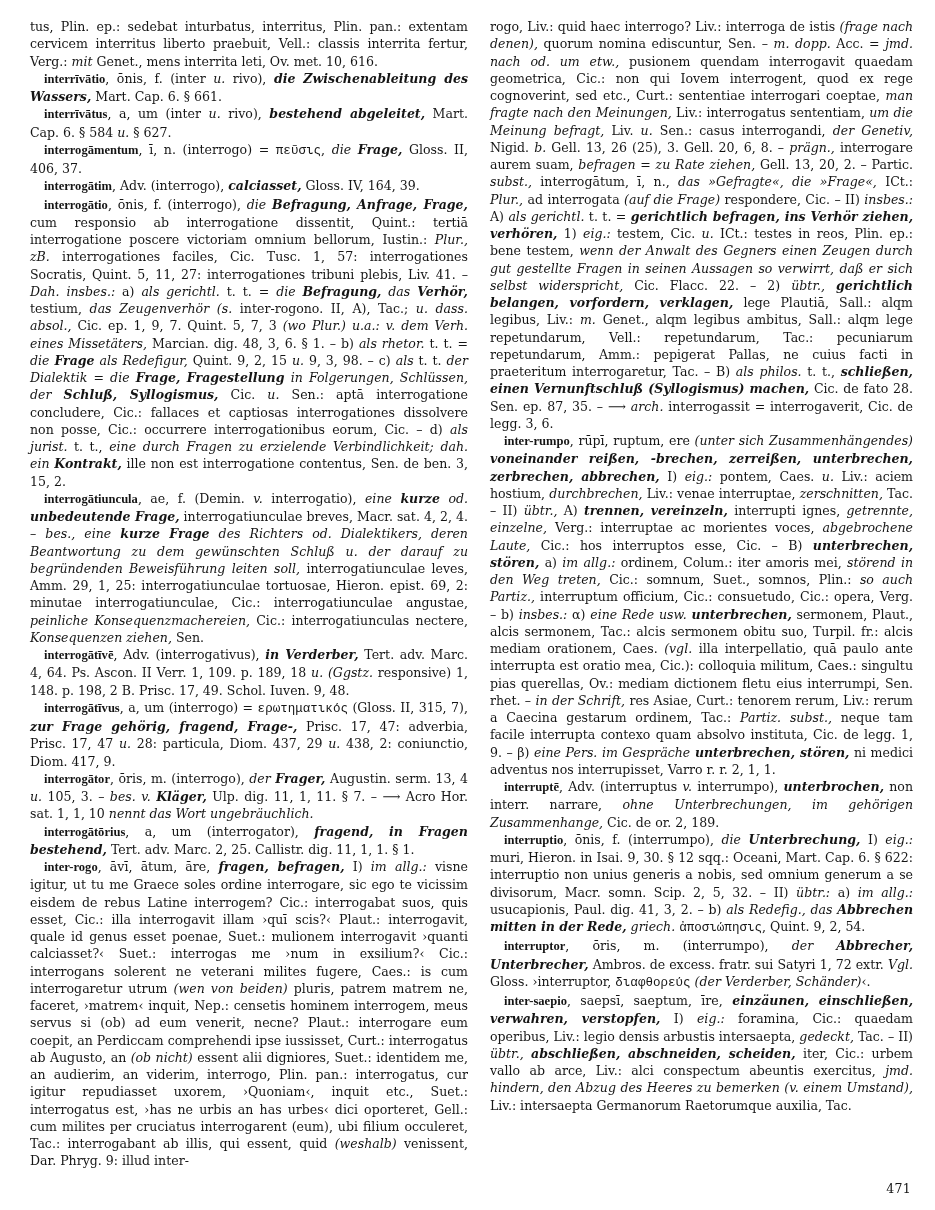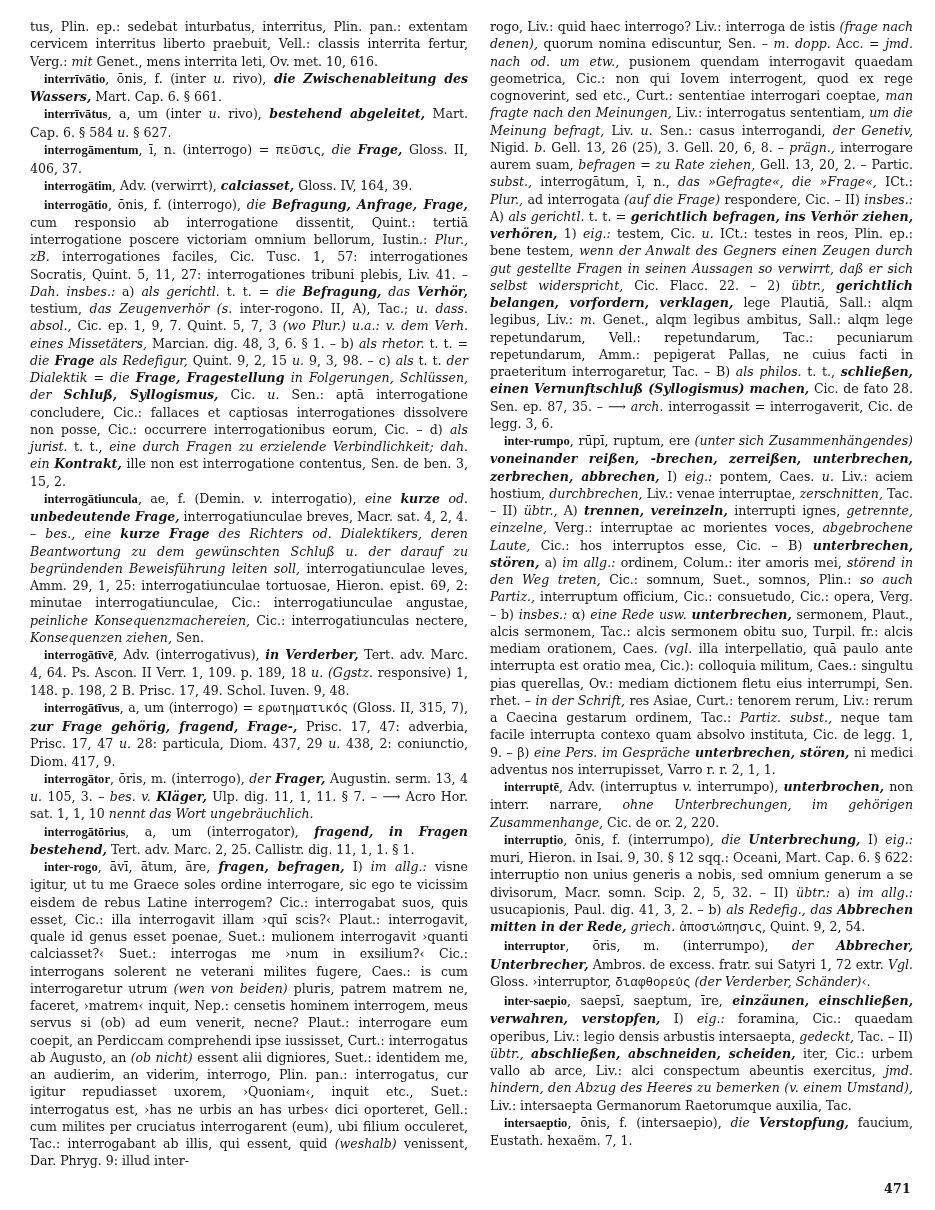--- a/index.html
+++ b/index.html
@@ -65,46 +65,44 @@
   .gr {            
     font-family: Liberation Mono, monospace;
     font-style: normal;
   }
   .pageno {
     position: absolute;
     right: 24px;
     bottom: 14px;
     font-size: 12.5px;
     letter-spacing: 0.3px;
-    font-weight: bold;
   }
 </style>
 </head>
 <body>
 
 <div id="page">
   <div class="columns">
     <div class="col left">
         <p class="entry cont"><span>tus, Plin. ep.: sedebat inturbatus, interritus, Plin. pan.: extentam cervicem interritus liberto praebuit, Vell.: classis interrita fertur, Verg.: </span><span class="it">mit </span><span>Genet., mens interrita leti, Ov. met. 10, 616.</span></p>
         <p class="entry"><span class="hw">interrīvātio</span><span>, ōnis, f. (inter </span><span class="it">u.</span><span> rivo), </span><span class="de">die Zwischenableitung des Wassers,</span><span> Mart. Cap. 6. § 661.</span></p>
         <p class="entry"><span class="hw">interrīvātus</span><span>, a, um (inter </span><span class="it">u.</span><span> rivo), </span><span class="de">bestehend abgeleitet,</span><span> Mart. Cap. 6. § 584 </span><span class="it">u.</span><span> § 627.</span></p>
         <p class="entry"><span class="hw">interrogāmentum</span><span>, ī, n. (interrogo) = </span><span class="gr">πεῦσις</span><span>, </span><span class="it">die </span><span class="de">Frage,</span><span> Gloss. II, 406, 37.</span></p>
-        <p class="entry"><span class="hw">interrogātim</span><span>, Adv. (verwirrt), </span><span class="de">calciasset,</span><span> Gloss. IV, 164, 39.</span></p>
+        <p class="entry"><span class="hw">interrogātim</span><span>, Adv. (interrogo), </span><span class="de">calciasset,</span><span> Gloss. IV, 164, 39.</span></p>
         <p class="entry"><span class="hw">interrogātio</span><span>, ōnis, f. (interrogo), </span><span class="it">die </span><span class="de">Befragung, Anfrage, Frage,</span><span> cum responsio ab interrogatione dissentit, Quint.: tertiā interrogatione poscere victoriam omnium bellorum, Iustin.: </span><span class="it">Plur., zB.</span><span> interrogationes faciles, Cic. Tusc. 1, 57: interrogationes Socratis, Quint. 5, 11, 27: interrogationes tribuni plebis, Liv. 41. – </span><span class="it">Dah. insbes.:</span><span> a) </span><span class="it">als gerichtl.</span><span> t. t. = </span><span class="it">die </span><span class="de">Befragung,</span><span> </span><span class="it">das </span><span class="de">Verhör,</span><span> testium, </span><span class="it">das Zeugenverhör (s.</span><span> inter-rogono. II, A), Tac.; </span><span class="it">u. dass. absol.,</span><span> Cic. ep. 1, 9, 7. Quint. 5, 7, 3 </span><span class="it">(wo Plur.) u.a.: v. dem Verh. eines Missetäters,</span><span> Marcian. dig. 48, 3, 6. § 1. – b) </span><span class="it">als rhetor.</span><span> t. t. = </span><span class="it">die </span><span class="de">Frage</span><span class="it"> als Redefigur,</span><span> Quint. 9, 2, 15 </span><span class="it">u.</span><span> 9, 3, 98. – c) </span><span class="it">als</span><span> t. t. </span><span class="it">der Dialektik = die </span><span class="de">Frage, Fragestellung</span><span class="it"> in Folgerungen, Schlüssen, der </span><span class="de">Schluß, Syllogismus,</span><span> Cic. </span><span class="it">u.</span><span> Sen.: aptā interrogatione concludere, Cic.: fallaces et captiosas interrogationes dissolvere non posse, Cic.: occurrere interrogationibus eorum, Cic. – d) </span><span class="it">als jurist.</span><span> t. t., </span><span class="it">eine durch Fragen zu erzielende Verbindlichkeit; dah. ein </span><span class="de">Kontrakt,</span><span> ille non est interrogatione contentus, Sen. de ben. 3, 15, 2.</span></p>
         <p class="entry"><span class="hw">interrogātiuncula</span><span>, ae, f. (Demin. </span><span class="it">v.</span><span> interrogatio), </span><span class="it">eine </span><span class="de">kurze</span><span class="it"> od. </span><span class="de">unbedeutende Frage,</span><span> interrogatiunculae breves, Macr. sat. 4, 2, 4. – </span><span class="it">bes., eine </span><span class="de">kurze Frage</span><span class="it"> des Richters od. Dialektikers, deren Beantwortung zu dem gewünschten Schluß u. der darauf zu begründenden Beweisführung leiten soll,</span><span> interrogatiunculae leves, Amm. 29, 1, 25: interrogatiunculae tortuosae, Hieron. epist. 69, 2: minutae interrogatiunculae, Cic.: interrogatiunculae angustae, </span><span class="it">peinliche Konsequenzmachereien,</span><span> Cic.: interrogatiunculas nectere, </span><span class="it">Konsequenzen ziehen,</span><span> Sen.</span></p>
         <p class="entry"><span class="hw">interrogātīvē</span><span>, Adv. (interrogativus), </span><span class="de">in Verderber,</span><span> Tert. adv. Marc. 4, 64. Ps. Ascon. II Verr. 1, 109. p. 189, 18 </span><span class="it">u. (Ggstz.</span><span> responsive) 1, 148. p. 198, 2 B. Prisc. 17, 49. Schol. Iuven. 9, 48.</span></p>
         <p class="entry"><span class="hw">interrogātīvus</span><span>, a, um (interrogo) = </span><span class="gr">ερωτηματικός</span><span> (Gloss. II, 315, 7), </span><span class="de">zur Frage gehörig, fragend, Frage-,</span><span> Prisc. 17, 47: adverbia, Prisc. 17, 47 </span><span class="it">u.</span><span> 28: particula, Diom. 437, 29 </span><span class="it">u.</span><span> 438, 2: coniunctio, Diom. 417, 9.</span></p>
         <p class="entry"><span class="hw">interrogātor</span><span>, ōris, m. (interrogo), </span><span class="it">der </span><span class="de">Frager,</span><span> Augustin. serm. 13, 4 </span><span class="it">u.</span><span> 105, 3. – </span><span class="it">bes. v. </span><span class="de">Kläger,</span><span> Ulp. dig. 11, 1, 11. § 7. – ⟶ Acro Hor. sat. 1, 1, 10 </span><span class="it">nennt das Wort ungebräuchlich.</span></p>
         <p class="entry"><span class="hw">interrogātōrius</span><span>, a, um (interrogator), </span><span class="de">fragend, in Fragen bestehend,</span><span> Tert. adv. Marc. 2, 25. Callistr. dig. 11, 1, 1. § 1.</span></p>
         <p class="entry"><span class="hw">inter-rogo</span><span>, āvī, ātum, āre, </span><span class="de">fragen, befragen,</span><span> I) </span><span class="it">im allg.:</span><span> visne igitur, ut tu me Graece soles ordine interrogare, sic ego te vicissim eisdem de rebus Latine interrogem? Cic.: interrogabat suos, quis esset, Cic.: illa interrogavit illam ›quī scis?‹ Plaut.: interrogavit, quale id genus esset poenae, Suet.: mulionem interrogavit ›quanti calciasset?‹ Suet.: interrogas me ›num in exsilium?‹ Cic.: interrogans solerent ne veterani milites fugere, Caes.: is cum interrogaretur utrum </span><span class="it">(wen von beiden)</span><span> pluris, patrem matrem ne, faceret, ›matrem‹ inquit, Nep.: censetis hominem interrogem, meus servus si (ob) ad eum venerit, necne? Plaut.: interrogare eum coepit, an Perdiccam comprehendi ipse iussisset, Curt.: interrogatus ab Augusto, an </span><span class="it">(ob nicht)</span><span> essent alii digniores, Suet.: identidem me, an audierim, an viderim, interrogo, Plin. pan.: interrogatus, cur igitur repudiasset uxorem, ›Quoniam‹, inquit etc., Suet.: interrogatus est, ›has ne urbis an has urbes‹ dici oporteret, Gell.: cum milites per cruciatus interrogarent (eum), ubi filium occuleret, Tac.: interrogabant ab illis, qui essent, quid </span><span class="it">(weshalb)</span><span> venissent, Dar. Phryg. 9: illud inter-</span></p>
       </div>
     <div class="col right">
         <p class="entry cont"><span>rogo, Liv.: quid haec interrogo? Liv.: interroga de istis </span><span class="it">(frage nach denen),</span><span> quorum nomina ediscuntur, Sen. – </span><span class="it">m. dopp.</span><span> Acc. = </span><span class="it">jmd. nach od. um etw.,</span><span> pusionem quendam interrogavit quaedam geometrica, Cic.: non qui Iovem interrogent, quod ex rege cognoverint, sed etc., Curt.: sententiae interrogari coeptae, </span><span class="it">man fragte nach den Meinungen,</span><span> Liv.: interrogatus sententiam, </span><span class="it">um die Meinung befragt,</span><span> Liv. </span><span class="it">u.</span><span> Sen.: casus interrogandi, </span><span class="it">der Genetiv,</span><span> Nigid. </span><span class="it">b.</span><span> Gell. 13, 26 (25), 3. Gell. 20, 6, 8. – </span><span class="it">prägn.,</span><span> interrogare aurem suam, </span><span class="it">befragen = zu Rate ziehen,</span><span> Gell. 13, 20, 2. – Partic. </span><span class="it">subst.,</span><span> interrogātum, ī, n., </span><span class="it">das »Gefragte«, die »Frage«,</span><span> ICt.: </span><span class="it">Plur.,</span><span> ad interrogata </span><span class="it">(auf die Frage)</span><span> respondere, Cic. – II) </span><span class="it">insbes.:</span><span> A) </span><span class="it">als gerichtl.</span><span> t. t. = </span><span class="de">gerichtlich befragen, ins Verhör ziehen, verhören,</span><span> 1) </span><span class="it">eig.:</span><span> testem, Cic. </span><span class="it">u.</span><span> ICt.: testes in reos, Plin. ep.: bene testem, </span><span class="it">wenn der Anwalt des Gegners einen Zeugen durch gut gestellte Fragen in seinen Aussagen so verwirrt, daß er sich selbst widerspricht,</span><span> Cic. Flacc. 22. – 2) </span><span class="it">übtr., </span><span class="de">gerichtlich belangen, vorfordern, verklagen,</span><span> lege Plautiā, Sall.: alqm legibus, Liv.: </span><span class="it">m.</span><span> Genet., alqm legibus ambitus, Sall.: alqm lege repetundarum, Vell.: repetundarum, Tac.: pecuniarum repetundarum, Amm.: pepigerat Pallas, ne cuius facti in praeteritum interrogaretur, Tac. – B) </span><span class="it">als philos.</span><span> t. t., </span><span class="de">schließen, einen Vernunftschluß (Syllogismus) machen,</span><span> Cic. de fato 28. Sen. ep. 87, 35. – ⟶ </span><span class="it">arch.</span><span> interrogassit = interrogaverit, Cic. de legg. 3, 6.</span></p>
         <p class="entry"><span class="hw">inter-rumpo</span><span>, rūpī, ruptum, ere </span><span class="it">(unter sich Zusammenhängendes) </span><span class="de">voneinander reißen, -brechen, zerreißen, unterbrechen, zerbrechen, abbrechen,</span><span> I) </span><span class="it">eig.:</span><span> pontem, Caes. </span><span class="it">u.</span><span> Liv.: aciem hostium, </span><span class="it">durchbrechen,</span><span> Liv.: venae interruptae, </span><span class="it">zerschnitten,</span><span> Tac. – II) </span><span class="it">übtr.,</span><span> A) </span><span class="de">trennen, vereinzeln,</span><span> interrupti ignes, </span><span class="it">getrennte, einzelne,</span><span> Verg.: interruptae ac morientes voces, </span><span class="it">abgebrochene Laute,</span><span> Cic.: hos interruptos esse, Cic. – B) </span><span class="de">unterbrechen, stören,</span><span> a) </span><span class="it">im allg.:</span><span> ordinem, Colum.: iter amoris mei, </span><span class="it">störend in den Weg treten,</span><span> Cic.: somnum, Suet., somnos, Plin.: </span><span class="it">so auch Partiz.,</span><span> interruptum officium, Cic.: consuetudo, Cic.: opera, Verg. – b) </span><span class="it">insbes.:</span><span> α) </span><span class="it">eine Rede usw. </span><span class="de">unterbrechen,</span><span> sermonem, Plaut., alcis sermonem, Tac.: alcis sermonem obitu suo, Turpil. fr.: alcis mediam orationem, Caes. </span><span class="it">(vgl.</span><span> illa interpellatio, quā paulo ante interrupta est oratio mea, Cic.): colloquia militum, Caes.: singultu pias querellas, Ov.: mediam dictionem fletu eius interrumpi, Sen. rhet. – </span><span class="it">in der Schrift,</span><span> res Asiae, Curt.: tenorem rerum, Liv.: rerum a Caecina gestarum ordinem, Tac.: </span><span class="it">Partiz. subst.,</span><span> neque tam facile interrupta contexo quam absolvo instituta, Cic. de legg. 1, 9. – β) </span><span class="it">eine Pers. im Gespräche </span><span class="de">unterbrechen, stören,</span><span> ni medici adventus nos interrupisset, Varro r. r. 2, 1, 1.</span></p>
-        <p class="entry"><span class="hw">interruptē</span><span>, Adv. (interruptus </span><span class="it">v.</span><span> interrumpo), </span><span class="de">unterbrochen,</span><span> non interr. narrare, </span><span class="it">ohne Unterbrechungen, im gehörigen Zusammenhange,</span><span> Cic. de or. 2, 220.</span></p>
+        <p class="entry"><span class="hw">interruptē</span><span>, Adv. (interruptus </span><span class="it">v.</span><span> interrumpo), </span><span class="de">unterbrochen,</span><span> non interr. narrare, </span><span class="it">ohne Unterbrechungen, im gehörigen Zusammenhange,</span><span> Cic. de or. 2, 189.</span></p>
         <p class="entry"><span class="hw">interruptio</span><span>, ōnis, f. (interrumpo), </span><span class="it">die </span><span class="de">Unterbrechung,</span><span> I) </span><span class="it">eig.:</span><span> muri, Hieron. in Isai. 9, 30. § 12 sqq.: Oceani, Mart. Cap. 6. § 622: interruptio non unius generis a nobis, sed omnium generum a se divisorum, Macr. somn. Scip. 2, 5, 32. – II) </span><span class="it">übtr.:</span><span> a) </span><span class="it">im allg.:</span><span> usucapionis, Paul. dig. 41, 3, 2. – b) </span><span class="it">als Redefig., das </span><span class="de">Abbrechen mitten in der Rede,</span><span> </span><span class="it">griech.</span><span> </span><span class="gr">ἀποσιώπησις</span><span>, Quint. 9, 2, 54.</span></p>
         <p class="entry"><span class="hw">interruptor</span><span>, ōris, m. (interrumpo), </span><span class="it">der </span><span class="de">Abbrecher, Unterbrecher,</span><span> Ambros. de excess. fratr. sui Satyri 1, 72 extr. </span><span class="it">Vgl.</span><span> Gloss. ›interruptor, </span><span class="gr">διαφθορεύς</span><span> </span><span class="it">(der Verderber, Schänder)</span><span>‹.</span></p>
         <p class="entry"><span class="hw">inter-saepio</span><span>, saepsī, saeptum, īre, </span><span class="de">einzäunen, einschließen, verwahren, verstopfen,</span><span> I) </span><span class="it">eig.:</span><span> foramina, Cic.: quaedam operibus, Liv.: legio densis arbustis intersaepta, </span><span class="it">gedeckt,</span><span> Tac. – II) </span><span class="it">übtr., </span><span class="de">abschließen, abschneiden, scheiden,</span><span> iter, Cic.: urbem vallo ab arce, Liv.: alci conspectum abeuntis exercitus, </span><span class="it">jmd. hindern, den Abzug des Heeres zu bemerken (v. einem Umstand),</span><span> Liv.: intersaepta Germanorum Raetorumque auxilia, Tac.</span></p>
-        <p class="entry"><span class="hw">intersaeptio</span><span>, ōnis, f. (intersaepio), </span><span class="it">die </span><span class="de">Verstopfung,</span><span> faucium, Eustath. hexaëm. 7, 1.</span></p>
       </div>
   </div>
   <div class="pageno">471</div>
 </div>
 
 </body></html>

